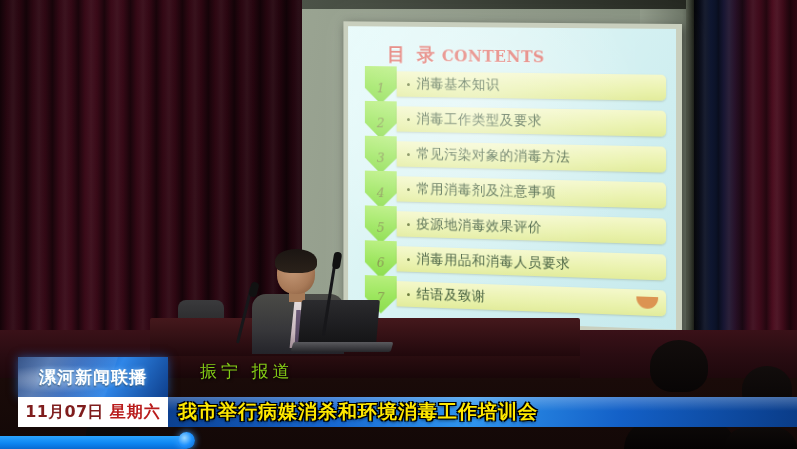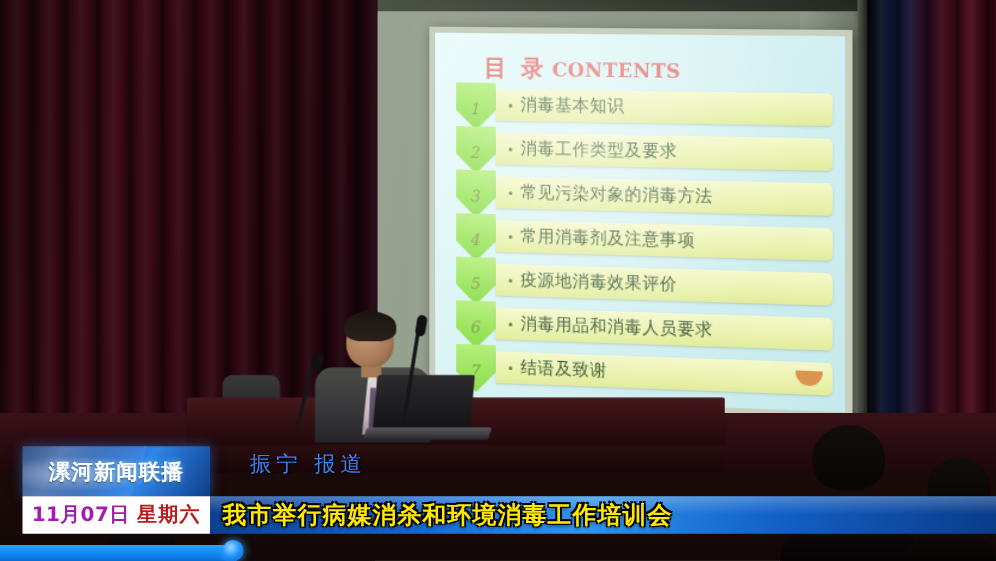--- a/index.html
+++ b/index.html
@@ -226,26 +226,26 @@
   .logo-text{
     position:relative;
     font-size:17px;font-weight:bold;color:#ffffff;letter-spacing:1px;
     text-shadow:0 0 5px rgba(120,190,255,.95),0 1px 2px rgba(0,0,0,.75),1px 0 0 #8fc6ff;
     white-space:nowrap;
   }
   .date-box{
     position:absolute;left:18px;top:397px;width:150px;height:30px;
     background:#ffffff;display:flex;align-items:center;justify-content:center;gap:6px;
   }
-  .date-main{font-size:16px;font-weight:bold;color:#a21caf;letter-spacing:.3px;}
+  .date-main{font-size:16px;font-weight:bold;color:#7f1d1d;letter-spacing:.3px;}
   .date-week{font-size:16px;font-weight:bold;color:#b91c1c;letter-spacing:1px;}
 
   .reporter{
     position:absolute;left:200px;top:360px;
-    font-size:17px;color:#3b82f6;letter-spacing:4px;font-weight:500;
+    font-size:17px;color:#84cc16;letter-spacing:4px;font-weight:500;
     text-shadow:1px 1px 3px rgba(0,0,0,.85);
     white-space:nowrap;
   }
 
   .headline-bar{
     position:absolute;left:168px;top:397px;width:629px;height:30px;
     background:
       linear-gradient(100deg,#0b3f8f 0%,#1666cf 26%,#2f95ee 48%,#1360c7 72%,#0a3c88 100%);
   }
   .headline-bar .hl-gloss{

